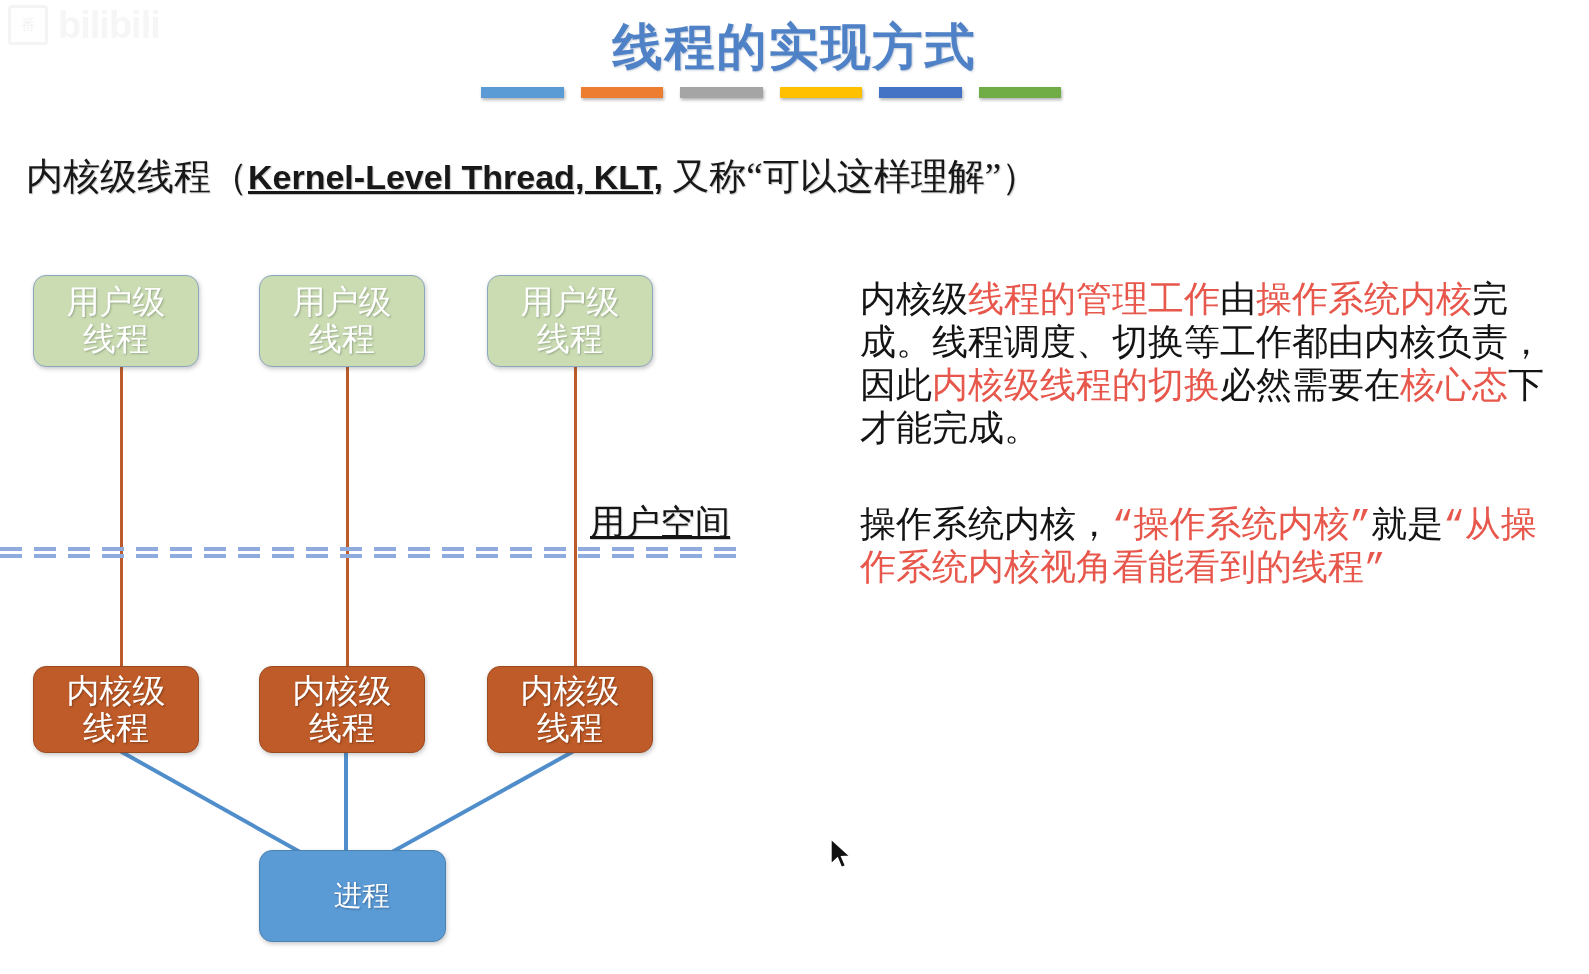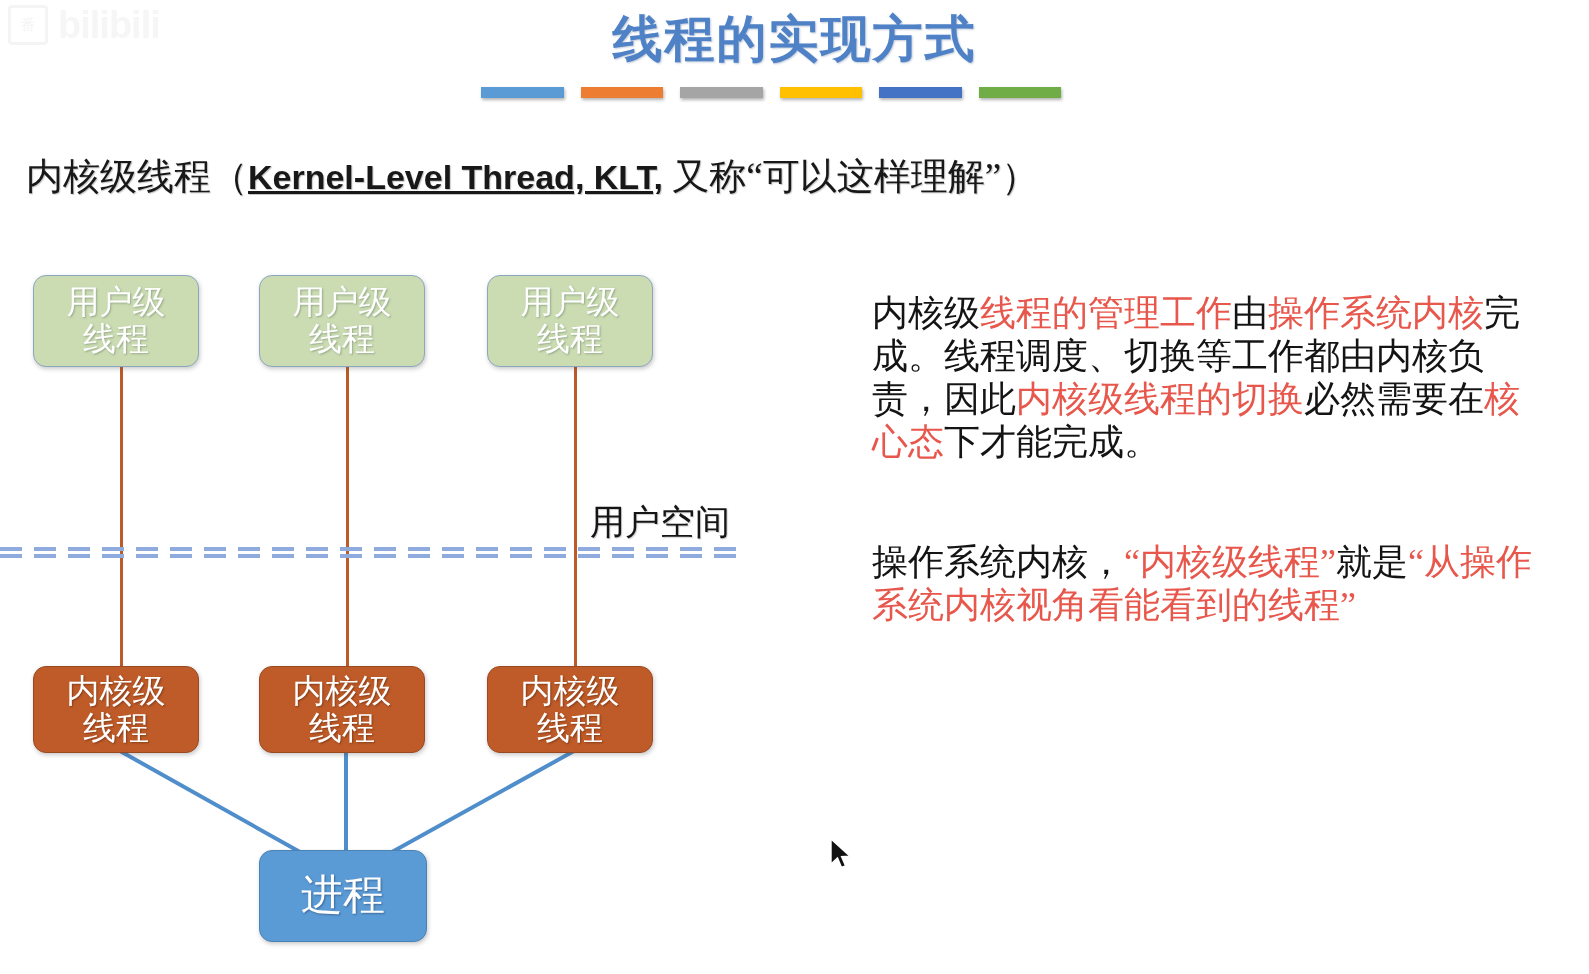--- a/index.html
+++ b/index.html
@@ -49,21 +49,21 @@
     font-weight: bold;
     font-family: "Liberation Sans", sans-serif;
     letter-spacing: -1px;
     line-height: 1;
   }
 
   
   #title {
     position: absolute;
     left: 0;
-    top: 6px;
+    top: 14px;
     width: 1589px;
     text-align: center;
     font-size: 50px;
     font-weight: bold;
     color: #4f81c6;
     font-family: "Liberation Serif", "DejaVu Serif", serif;
     letter-spacing: 2px;
     text-shadow: 1px 1px 2px rgba(120,140,170,0.45);
   }
 
@@ -142,22 +142,23 @@
     font-size: 33px;
     text-shadow: 1px 1px 2px rgba(90,40,15,0.6);
   }
   .node.proc {
     width: 166px;
     height: 90px;
     left: 259px;
     top: 850px;
     background: #5b9bd5;
     border: 1.5px solid #4a82b4;
-    font-size: 42px;
+    font-size: 28px;
     text-shadow: 1px 1px 2px rgba(40,70,110,0.6);
+    padding-left: 19px;
   }
 
   .col-1 { left: 33px; }
   .col-2 { left: 259px; }
   .col-3 { left: 487px; }
 
   
   .vconn {
     position: absolute;
     width: 3px;
@@ -195,21 +196,21 @@
 
   .space-label {
     position: absolute;
     font-size: 35px;
     color: #151515;
     font-family: "Liberation Serif", "DejaVu Serif", serif;
     white-space: nowrap;
     z-index: 4;
     text-shadow: 1px 1px 1px rgba(160,160,160,0.5);
   }
-  #label-user-space   { left: 590px; top: 499px; }
+  #label-user-space   { left: 590px; top: 499px; text-decoration: underline; }
   #label-kernel-space { left: 588px; top: 576px; }
 
   
   #converge {
     position: absolute;
     left: 0;
     top: 0;
     width: 800px;
     height: 974px;
     z-index: 1;
@@ -219,21 +220,21 @@
   #right-text {
     position: absolute;
     left: 856px;
     top: 276px;
     width: 700px;
     font-size: 36px;
     line-height: 43px;
     color: #141414;
     font-family: "Liberation Serif", "DejaVu Serif", serif;
   }
-  #right-text p { margin: 16px; }
+  #right-text p { margin: 4px; font-family: Liberation Mono, monospace; }
   #right-text .para-gap { height: 45px; }
   .red { color: #e8574c; }
 
   
   #cursor {
     position: absolute;
     left: 829px;
     top: 838px;
     width: 26px;
     height: 34px;
@@ -310,20 +311,20 @@
     </div>
 
     <div class="node proc" style="background: rgb(91, 155, 213);">
       <span>进程</span>
     </div>
   </div>
 
   <div id="right-text">
     <p id="para1"><span>内核级</span><span class="red">线程的管理工作</span><span>由</span><span class="red">操作系统内核</span><span>完成。</span><span>线程调度、切换等工作都由内核负责，因此</span><span class="red">内核级线程的切换</span><span>必然需要在</span><span class="red">核心态</span><span>下才能完成。</span></p>
     <div class="para-gap"></div>
-    <p id="para2"><span>操作系统内核，</span><span class="red">“内核级线程”</span><span>就是</span><span class="red">“从操作系统内核视角看能看到的线程”</span></p>
+    <p id="para2"><span>操作系统内核，</span><span class="red">“操作系统内核”</span><span>就是</span><span class="red">“从操作系统内核视角看能看到的线程”</span></p>
   </div>
 
   <svg id="cursor" viewBox="0 0 26 34">
     <path d="M2,1 L2,26 L8.5,20 L12.5,29.5 L16.5,27.8 L12.6,18.6 L21,18.2 Z" fill="#111111" stroke="#ffffff" stroke-width="1.4"></path>
   </svg>
 
 </div>
 
 </body></html>

